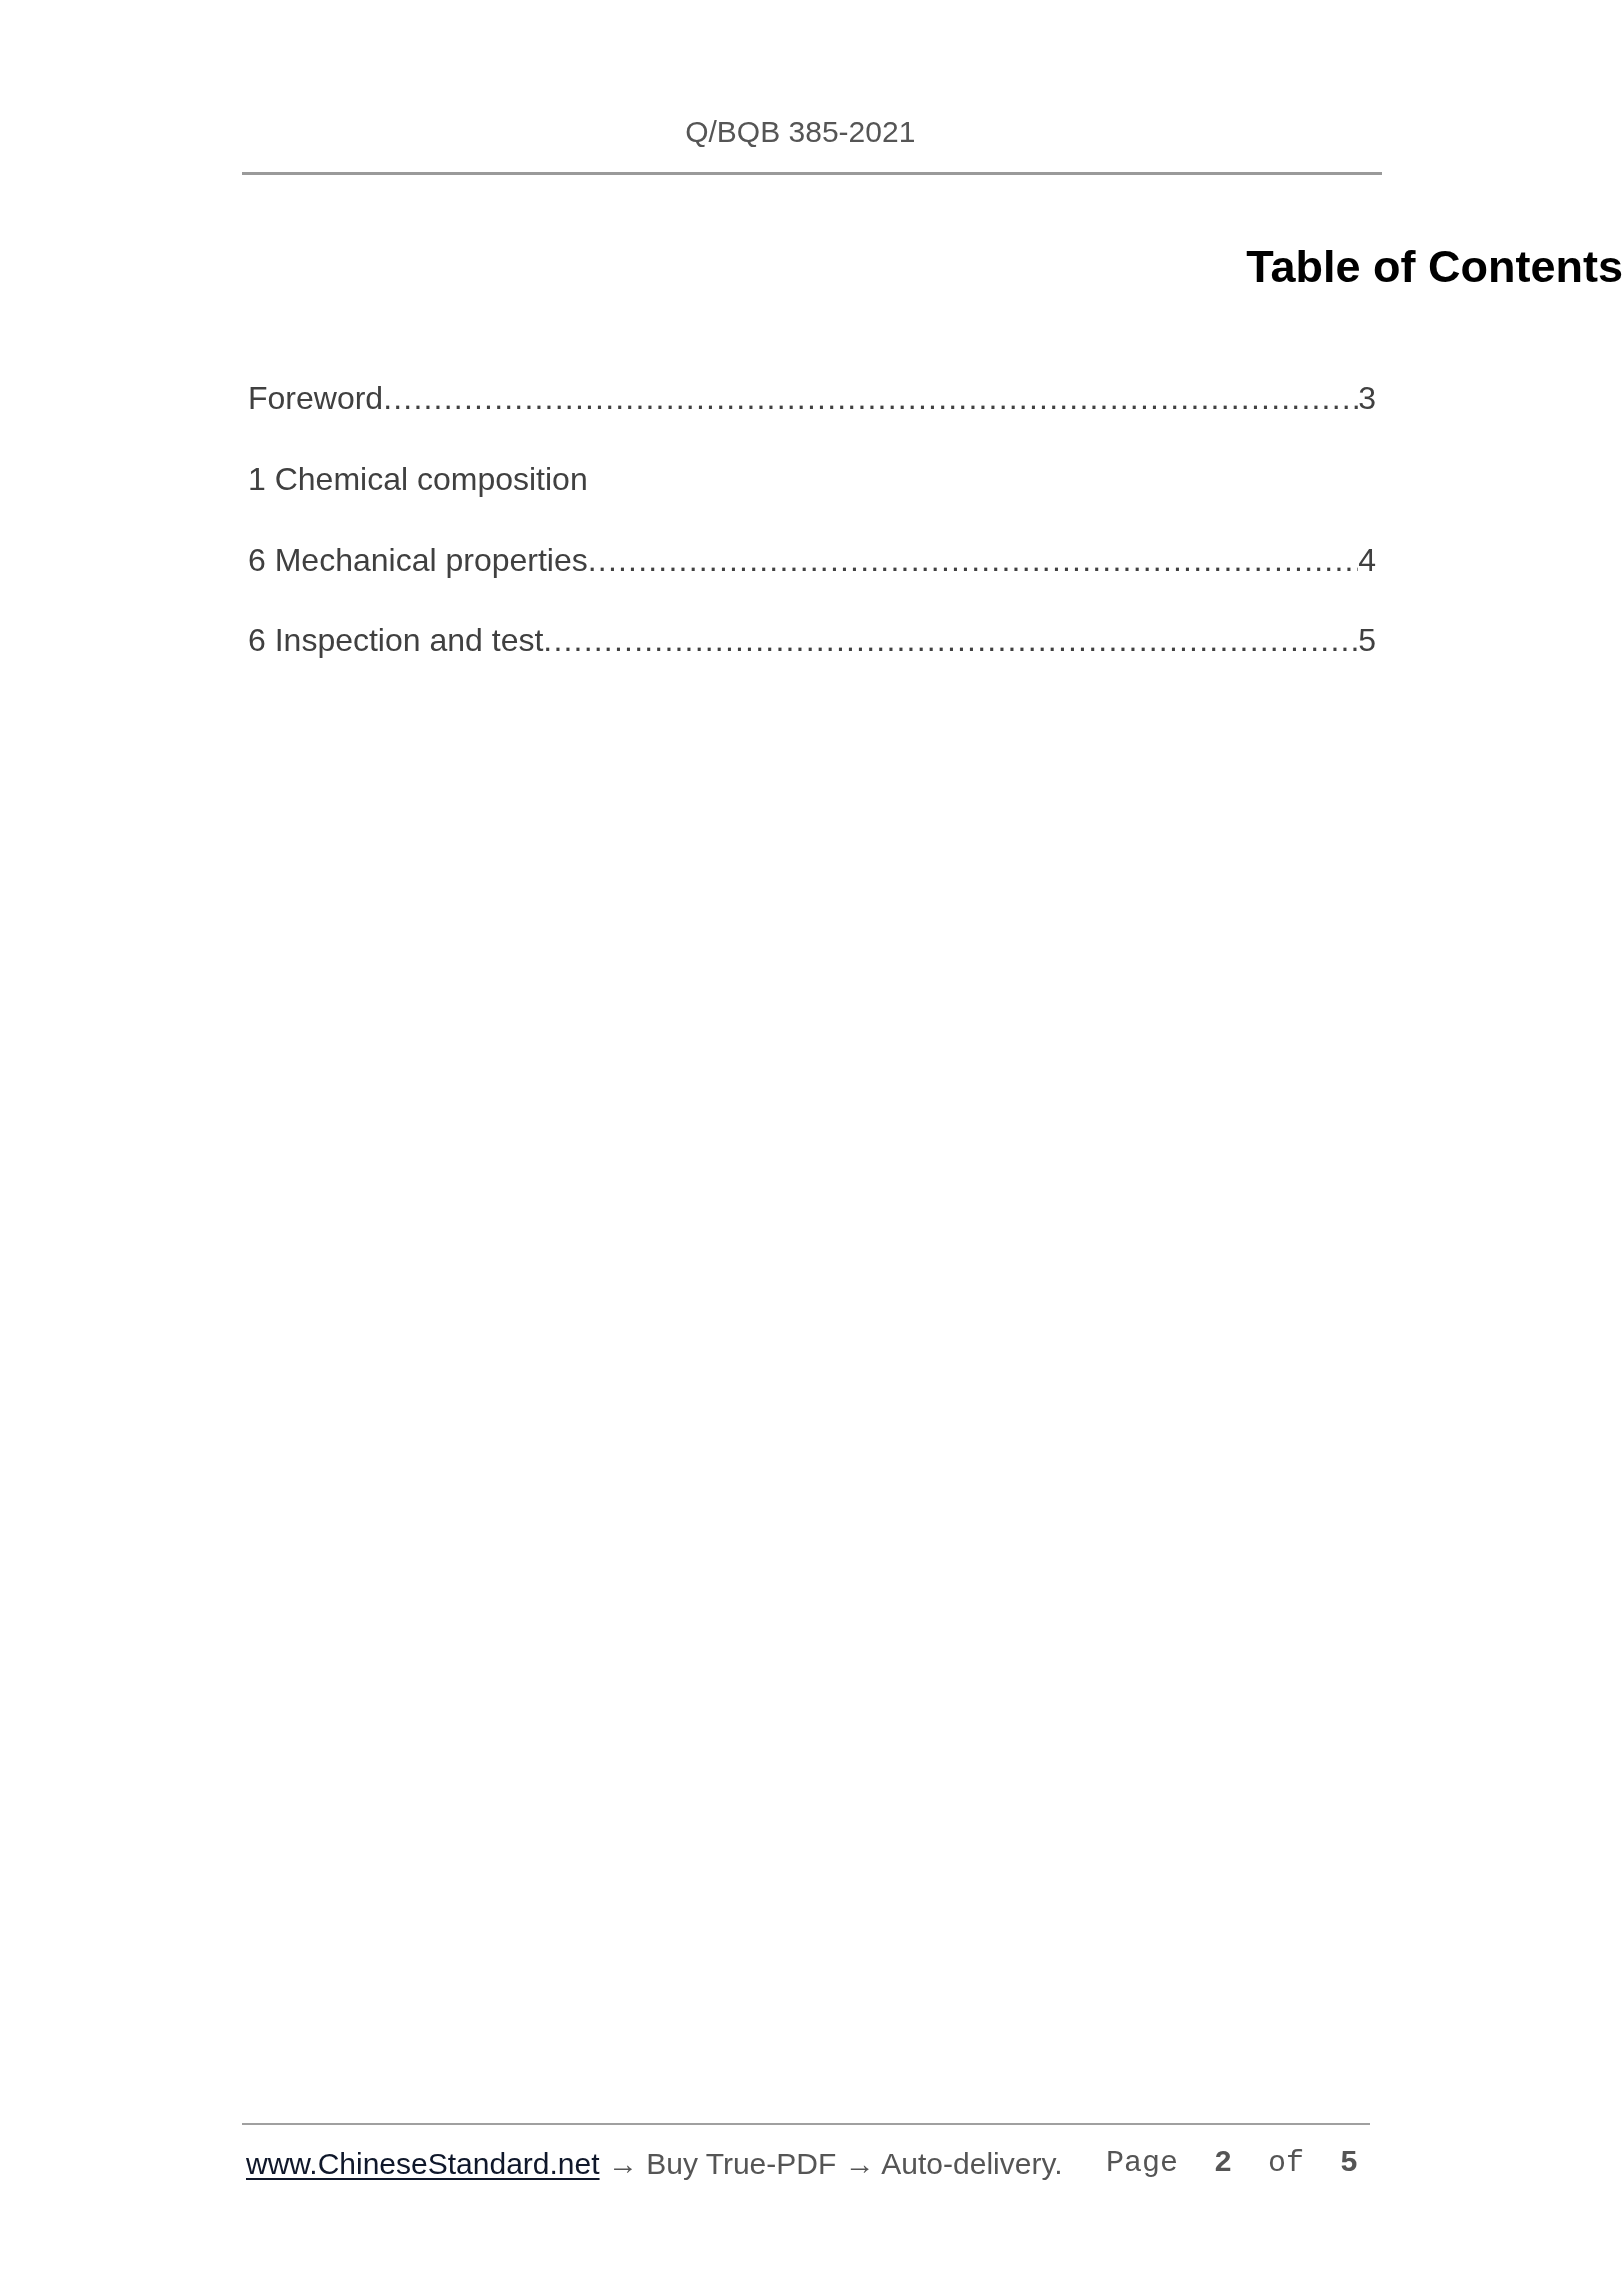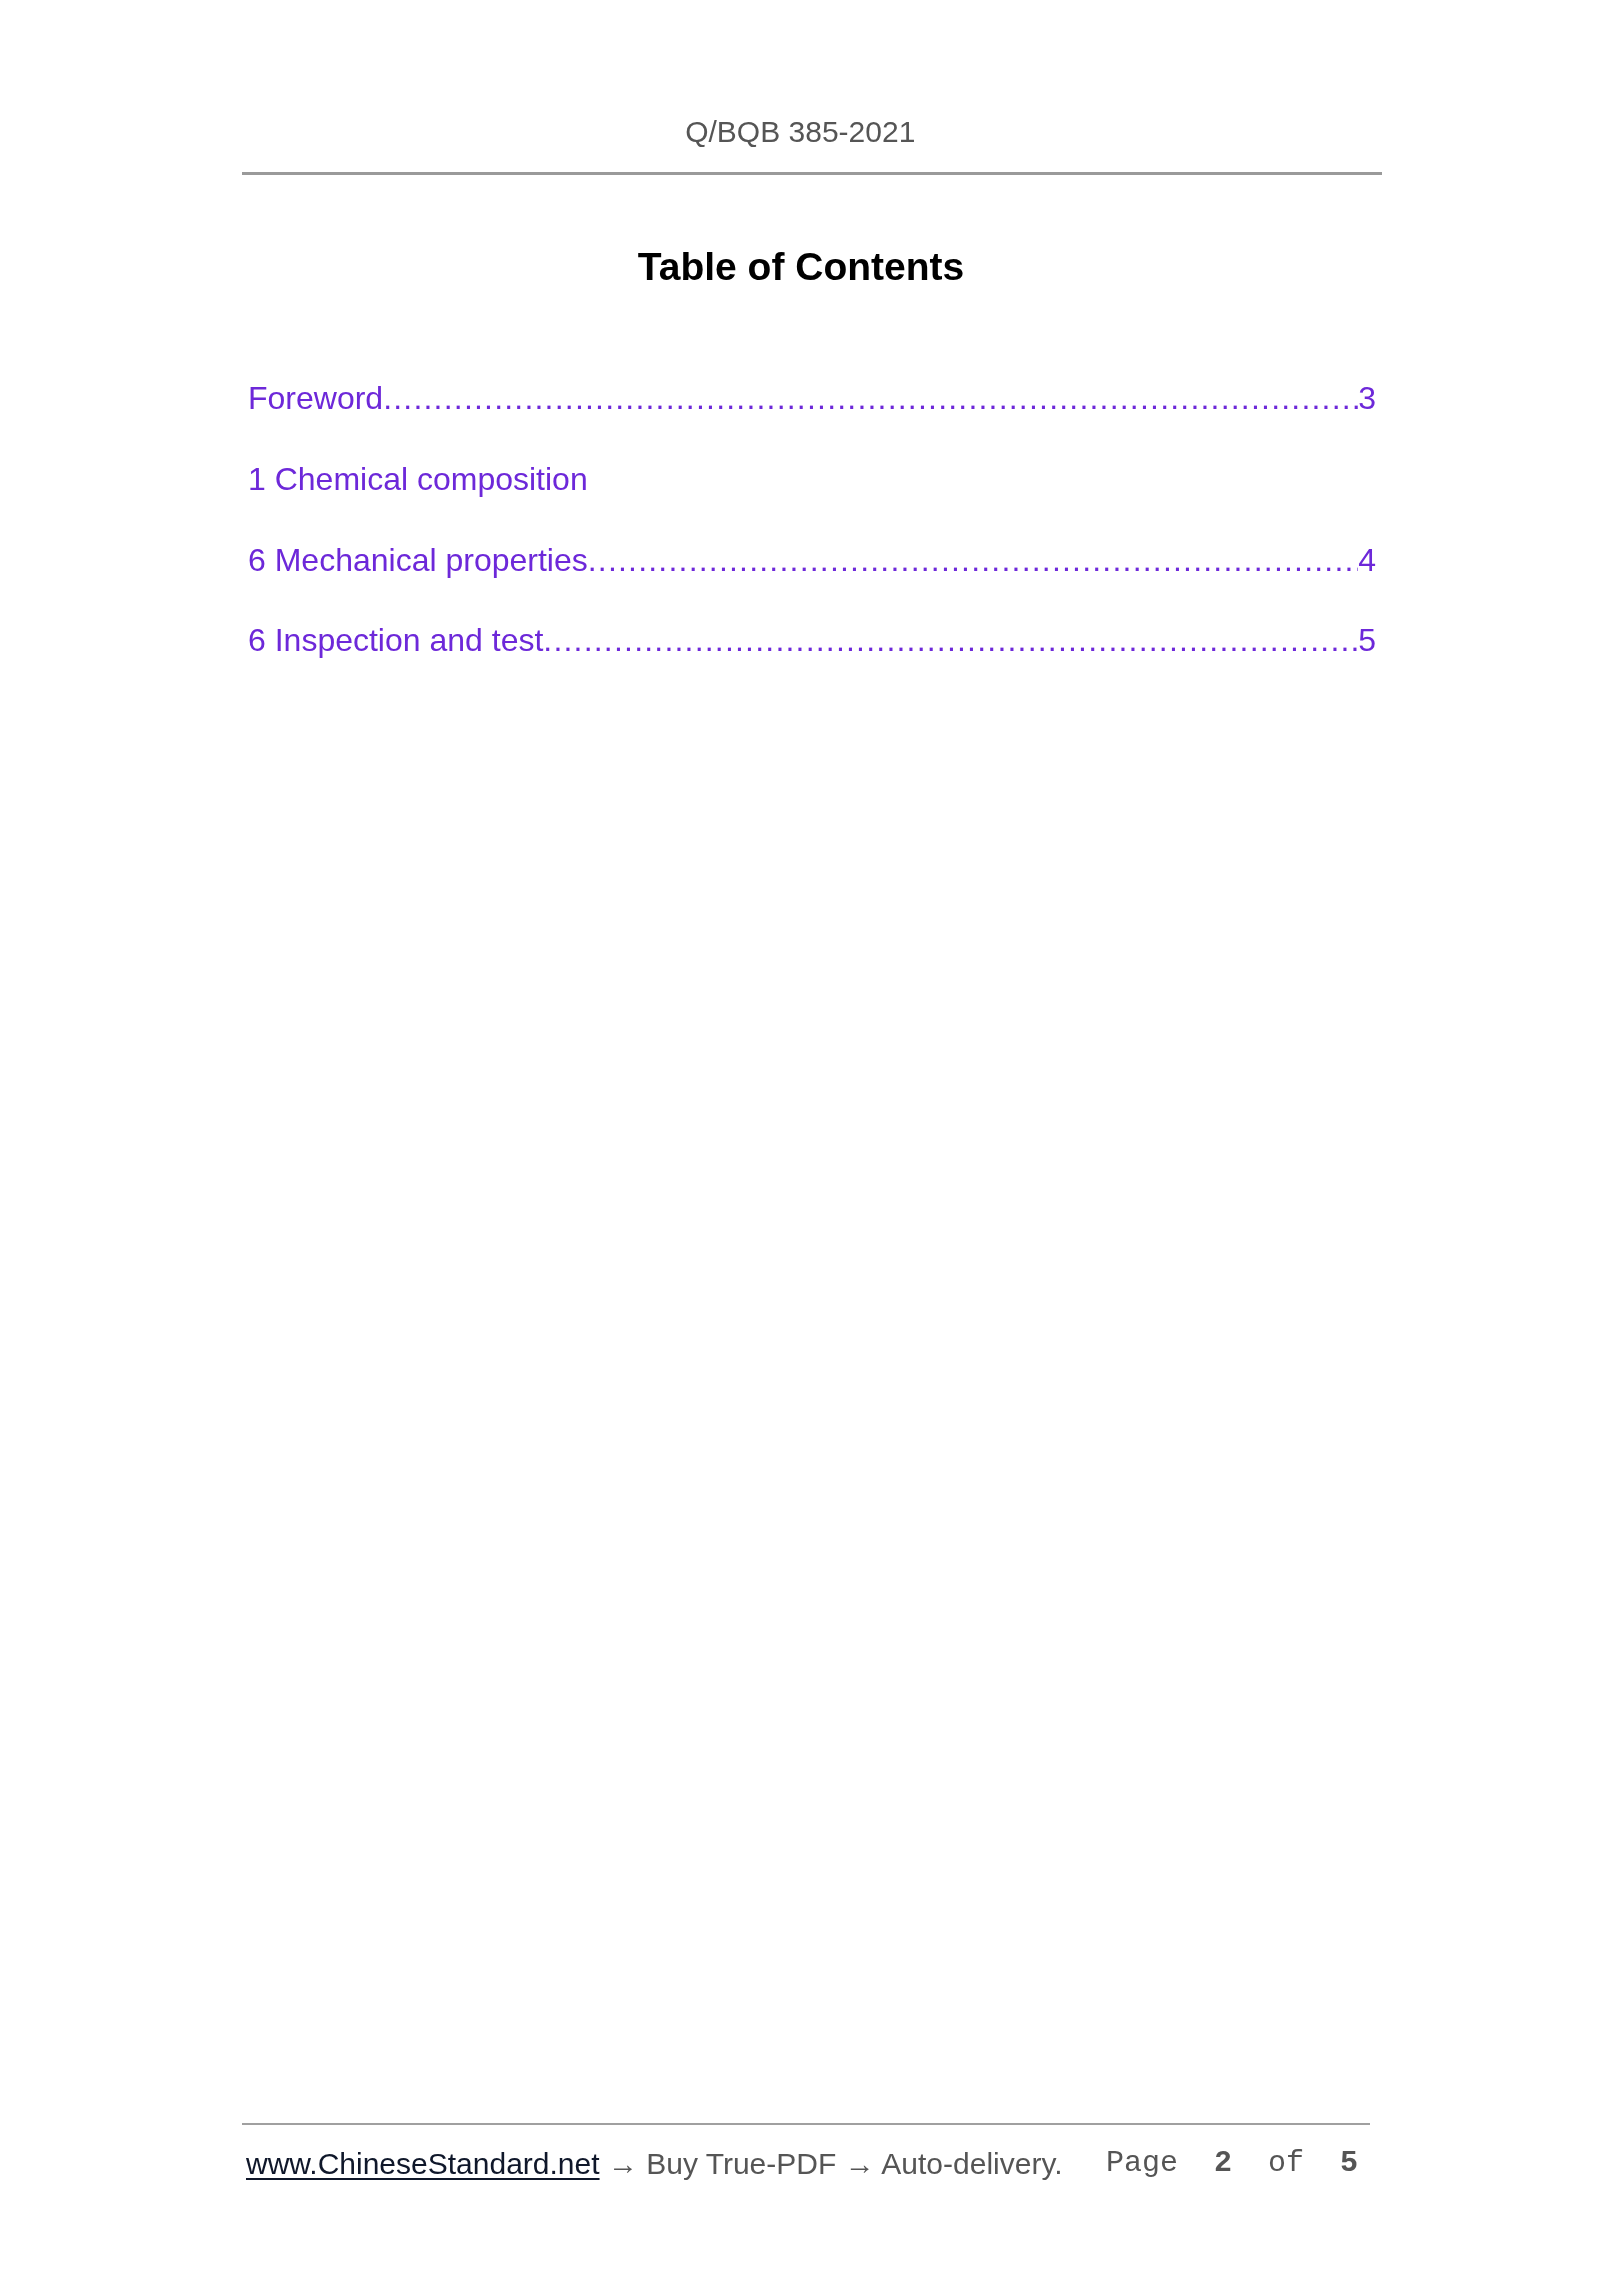--- a/index.html
+++ b/index.html
@@ -4,27 +4,27 @@
 <style>
   html, body { margin: 0; padding: 0; background: #ffffff; }
   body { width: 1623px; height: 2295px; position: relative; overflow: hidden;
          font-family: "Liberation Sans", "DejaVu Sans", sans-serif; }
   .abs { position: absolute; }
   .header-code { left: 0; width: 1623px; top: 113px; text-align: center;
                  font-size: 30px; line-height: 37px; color: #555555; }
   .header-code span { display: inline-block; margin-left: -22.5px; }
   .hline { height: 2.5px; background: #9a9a9a; }
   .header-rule { left: 242px; top: 172px; width: 1140px; }
-  .toc-title { left: 0; width: 1623px; top: 243px; text-align: center;
-               font-size: 39px; font-weight: bold; line-height: 47px; color: #000; }
+  .toc-title { left: 0; width: 1623px; top: 243px; text-align: right;
+               font-size: 45px; font-weight: bold; line-height: 47px; color: #000; }
   .toc-title span { display: inline-block; margin-left: -21px; }
   .toc { left: 248px; top: 0; width: 1128px; }
   .toc-row { position: absolute; left: 0; width: 1128px; height: 38px;
              display: flex; align-items: baseline; font-size: 32px; line-height: 38px;
-             color: #6d28d9; white-space: nowrap; overflow: hidden; cursor: pointer; }
+             color: #404040; white-space: nowrap; overflow: hidden; cursor: pointer; }
   .toc-label { flex: 0 0 auto; }
   .toc-dots { flex: 1 1 auto; overflow: hidden; white-space: nowrap; letter-spacing: 1.2px; }
   .toc-page { flex: 0 0 auto; }
   .footer-rule { left: 242px; top: 2123px; width: 1128px; height: 1.7px; background: #a0a0a0; }
   .footer { left: 246px; top: 2145px; width: 1126px; height: 37px; font-size: 30px;
             line-height: 37px; color: #555555; white-space: nowrap; }
   .footer-link { color: #0f172a; text-decoration: underline; text-underline-offset: 4.2px;
                  text-decoration-thickness: 1.7px; }
   .footer-page { position: absolute; right: 14px; top: 0; font-family: Liberation Mono, monospace; }
   .footer-page b { font-weight: bold; }

